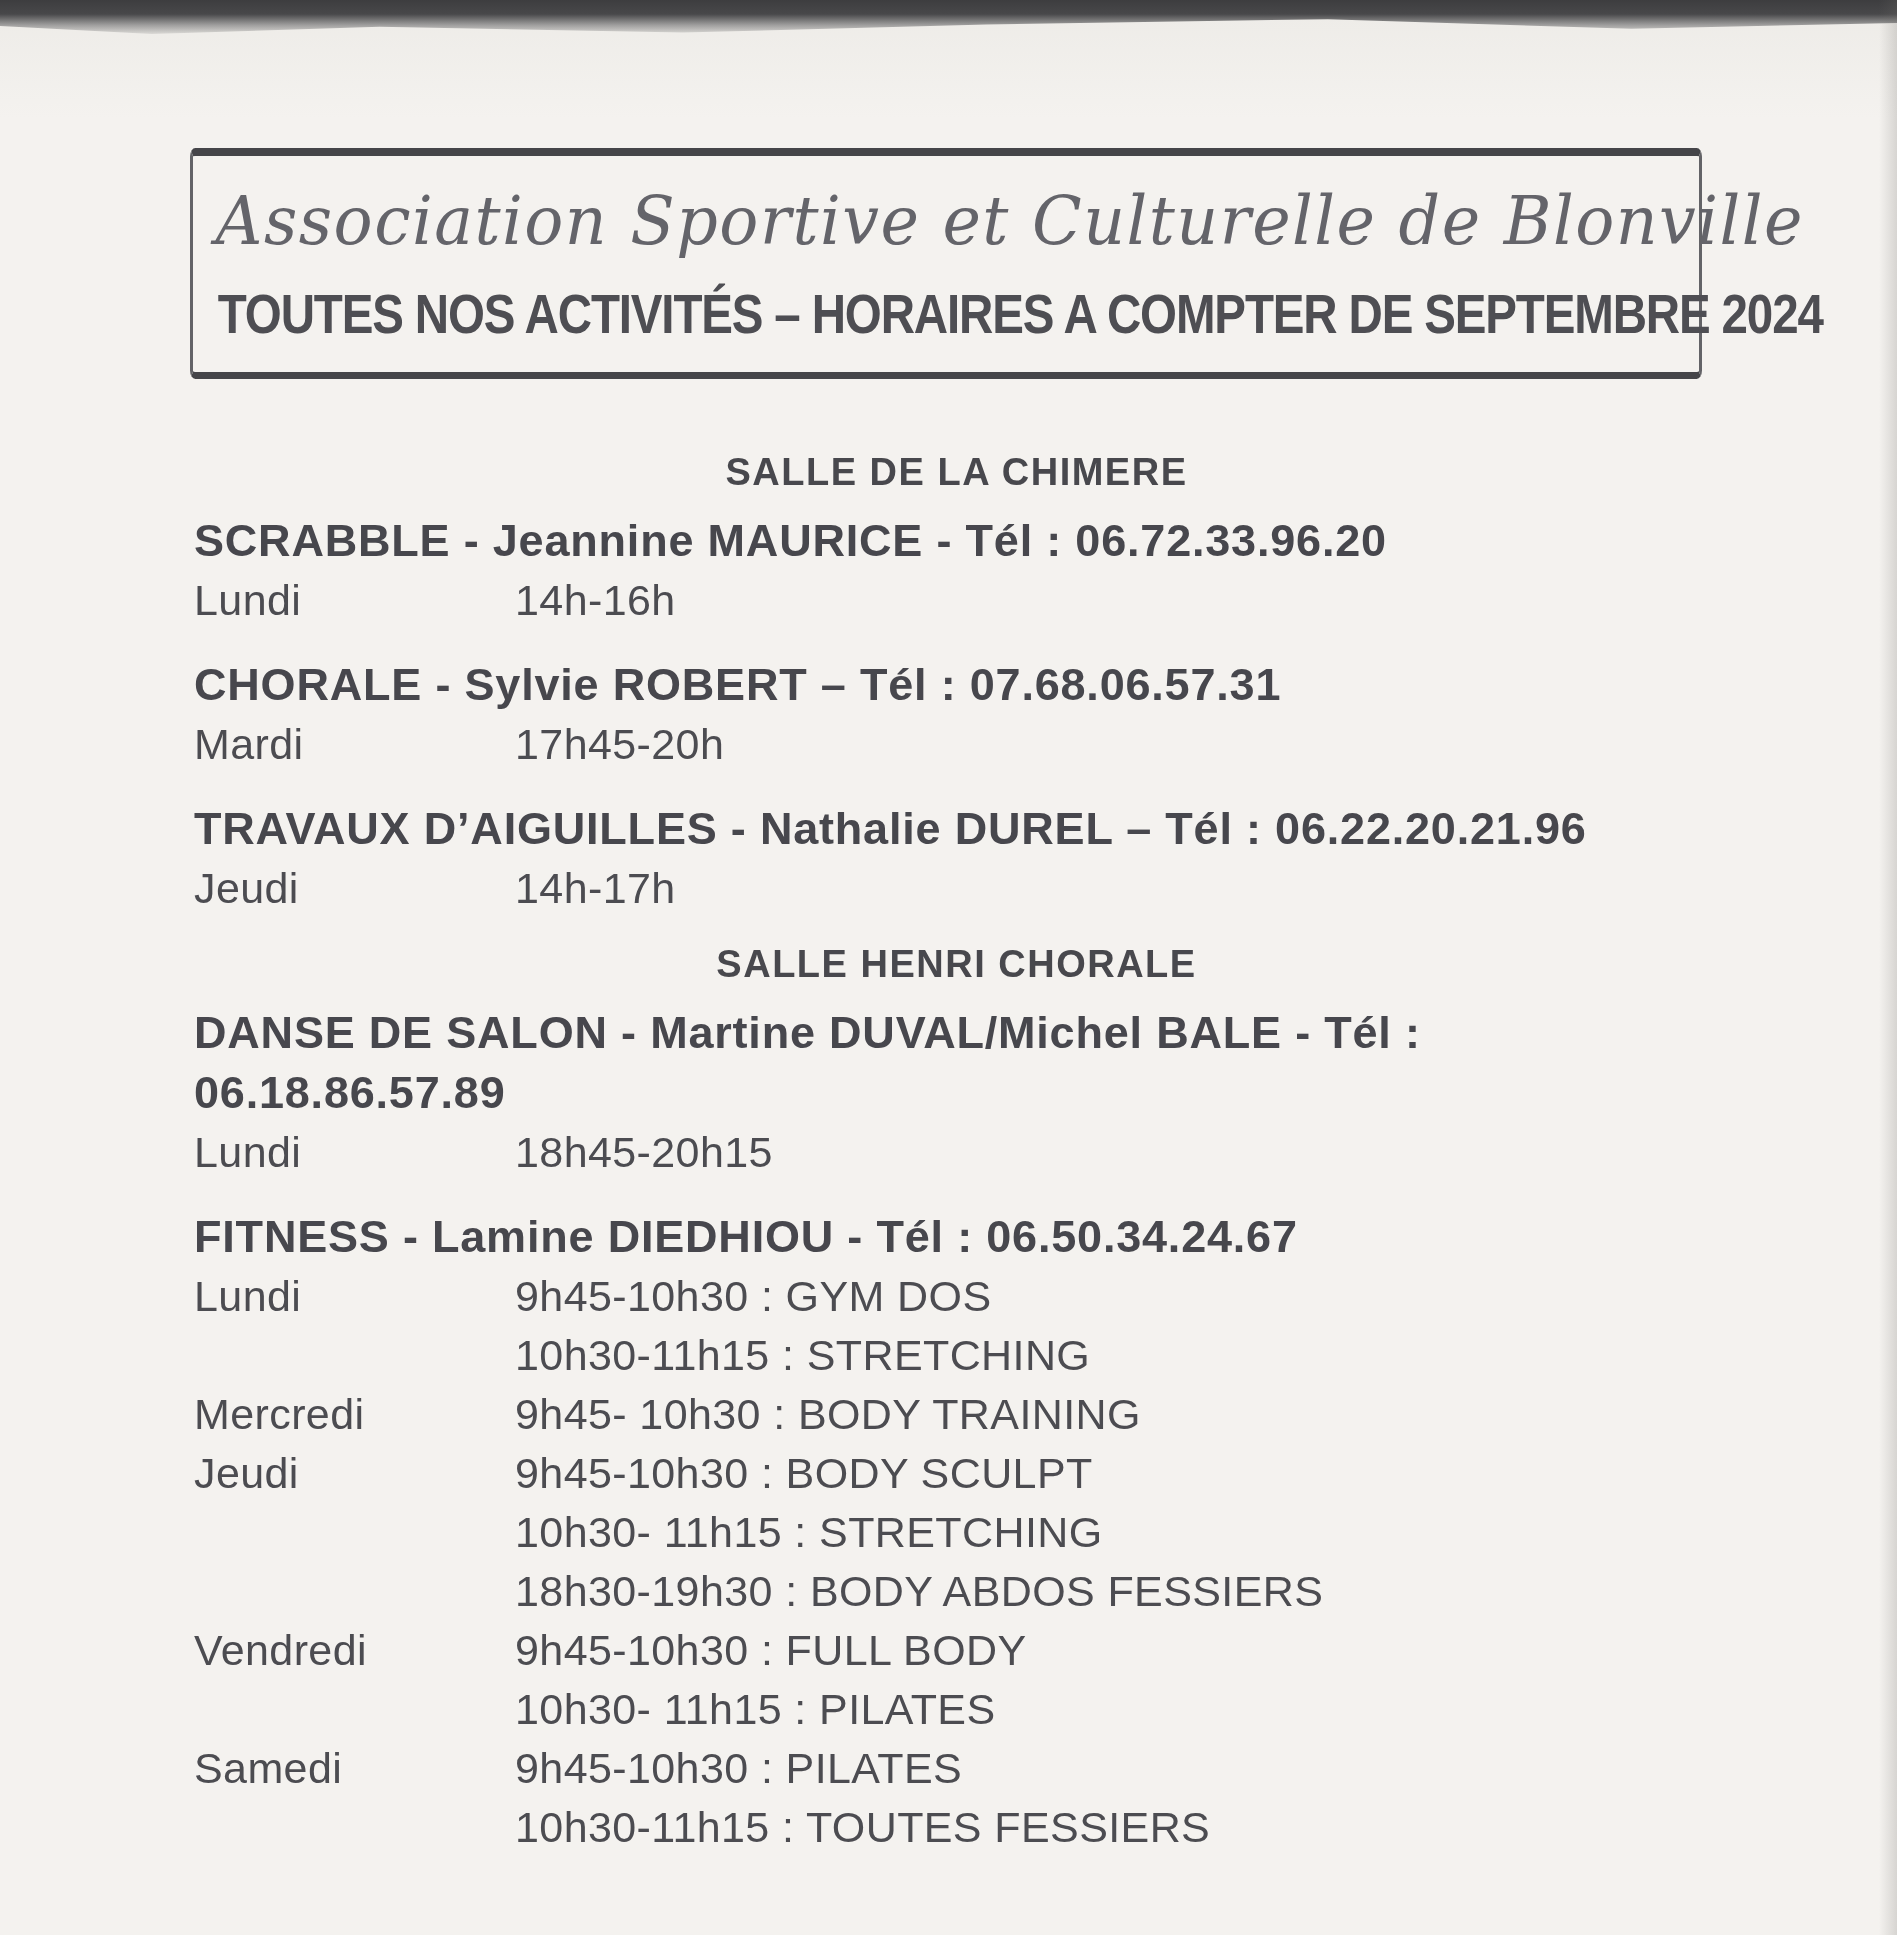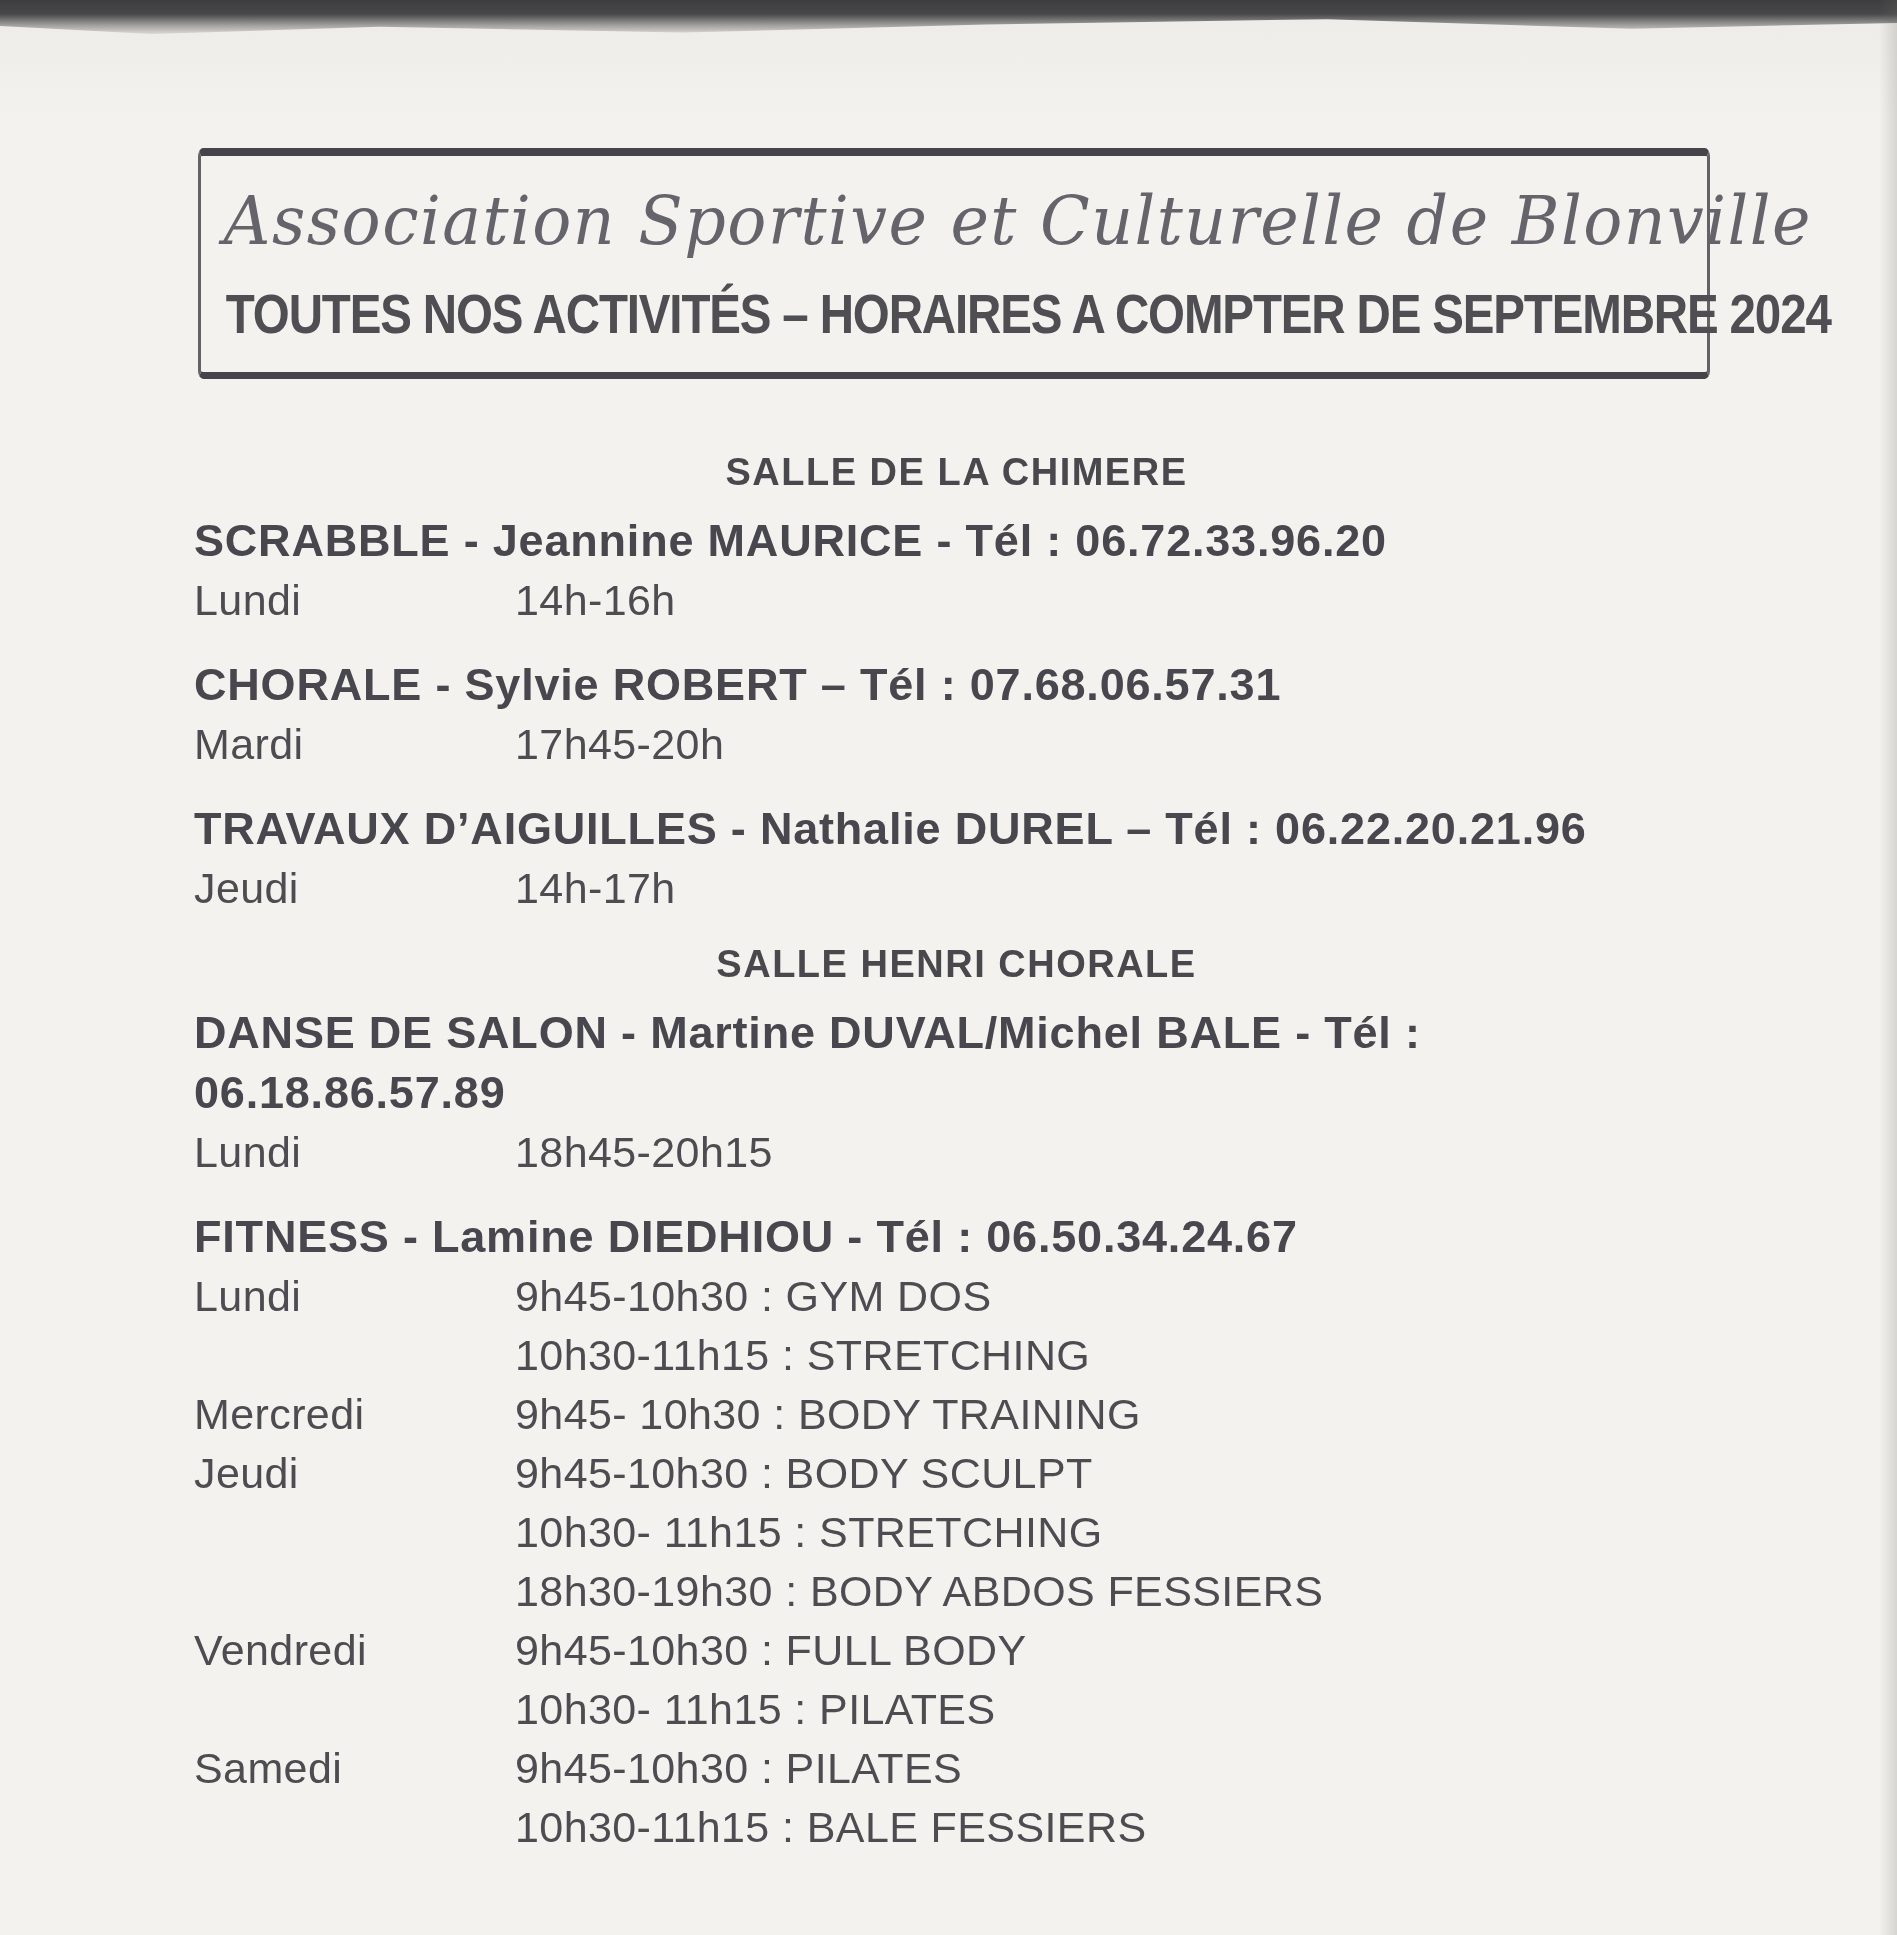--- a/index.html
+++ b/index.html
@@ -32,21 +32,21 @@
     position: absolute;
     top: 0; left: 0;
     width: 100%;
     height: 37px;
     background: linear-gradient(180deg, #3d3d3f 0%, #48484a 38%, rgba(95,95,97,0.55) 68%, rgba(130,130,132,0) 100%);
     clip-path: polygon(0 0, 100% 0, 100% 62%, 86% 78%, 70% 52%, 52% 66%, 36% 88%, 20% 72%, 8% 92%, 0 70%);
   }
   
   .header-box {
     position: absolute;
-    left: 198px;
+    left: 190px;
     top: 148px;
     width: 1512px;
     height: 231px;
     box-sizing: border-box;
     border-left: 3.5px solid #636367;
     border-right: 3.5px solid #636367;
     border-top: 8.5px solid #454549;
     border-bottom: 7.7px solid #454549;
     border-radius: 5.4px / 8.5px;
     text-align: center;
@@ -189,20 +189,20 @@
           <div class="srow">
             <span class="day"></span>
             <span class="time">10h30- 11h15 : PILATES</span>
           </div>
           <div class="srow">
             <span class="day">Samedi</span>
             <span class="time">9h45-10h30 : PILATES</span>
           </div>
           <div class="srow">
             <span class="day"></span>
-            <span class="time">10h30-11h15 : BALE FESSIERS</span>
+            <span class="time">10h30-11h15 : TOUTES FESSIERS</span>
           </div>
         </div>
       </section>
     </div>
 
 </div>
 
 
 </body></html>

